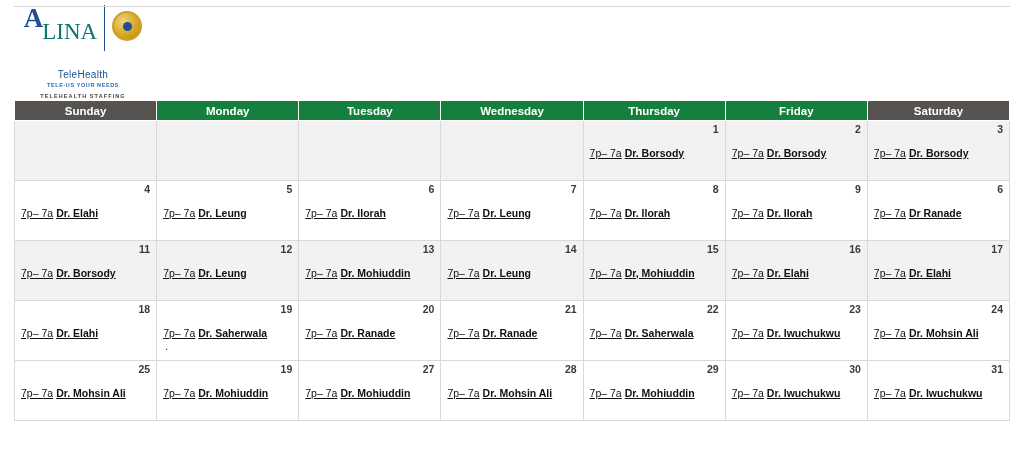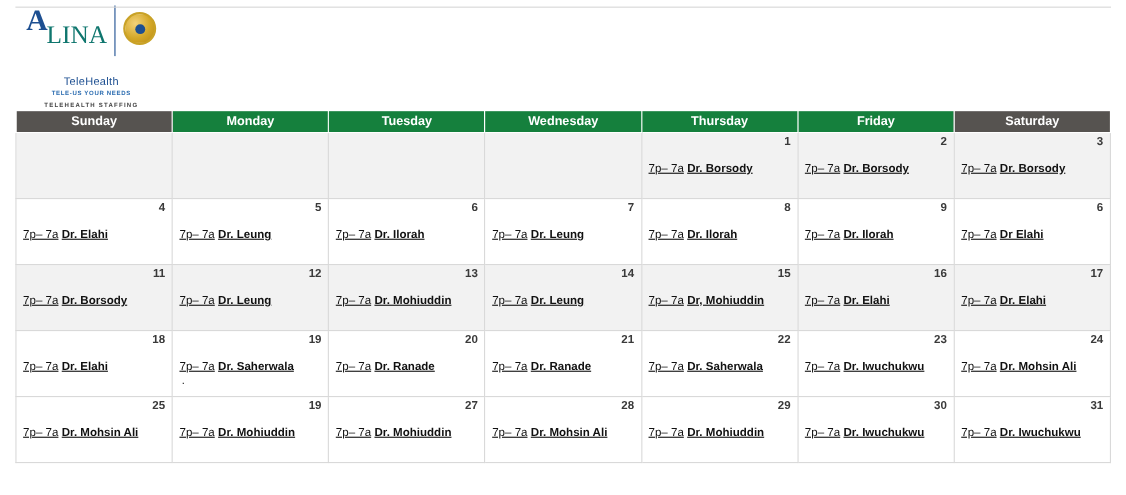--- a/index.html
+++ b/index.html
@@ -297,21 +297,21 @@
           <td>
             <span class="daynum">8</span>
             <div class="entry"><span class="time">7p– 7a</span><span class="name">Dr.  Ilorah</span></div>
           </td>
           <td>
             <span class="daynum">9</span>
             <div class="entry"><span class="time">7p– 7a</span><span class="name">Dr. Ilorah</span></div>
           </td>
           <td>
             <span class="daynum">6</span>
-            <div class="entry"><span class="time">7p– 7a</span><span class="name">Dr Elahi</span></div>
+            <div class="entry"><span class="time">7p– 7a</span><span class="name">Dr Ranade</span></div>
           </td>
         </tr>
         <tr class="row-shaded">
           <td>
             <span class="daynum">11</span>
             <div class="entry"><span class="time">7p– 7a</span><span class="name">Dr. Borsody</span></div>
           </td>
           <td>
             <span class="daynum">12</span>
             <div class="entry"><span class="time">7p– 7a</span><span class="name">Dr. Leung</span></div>

